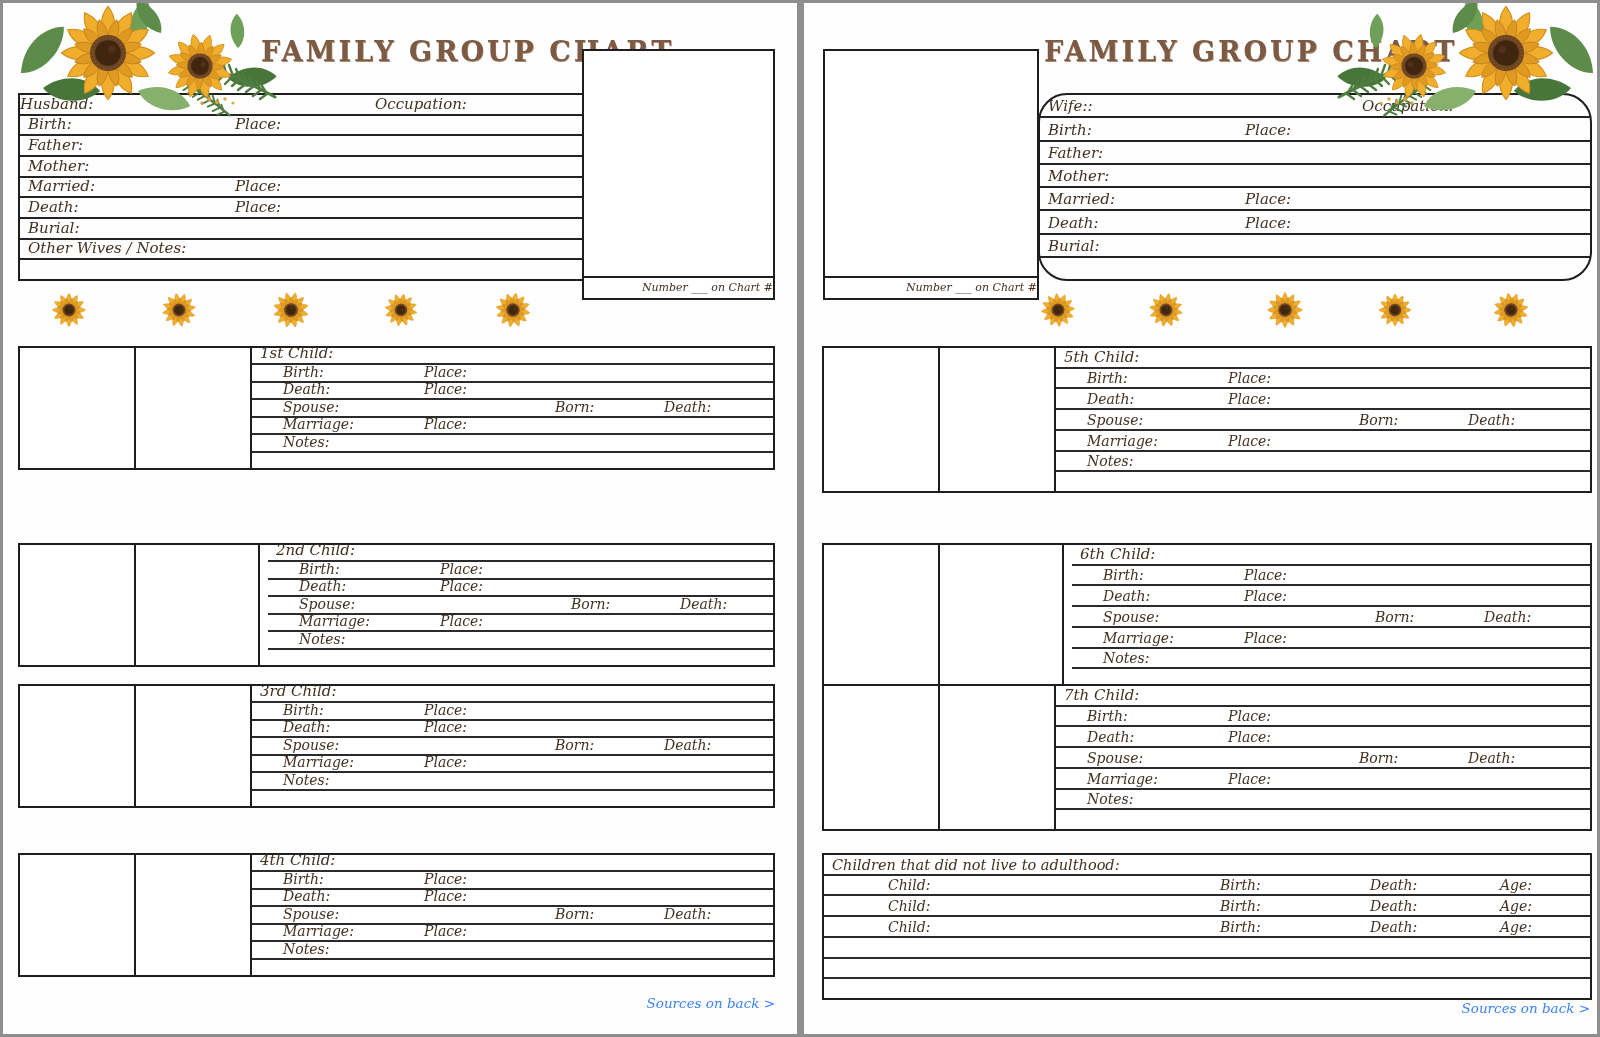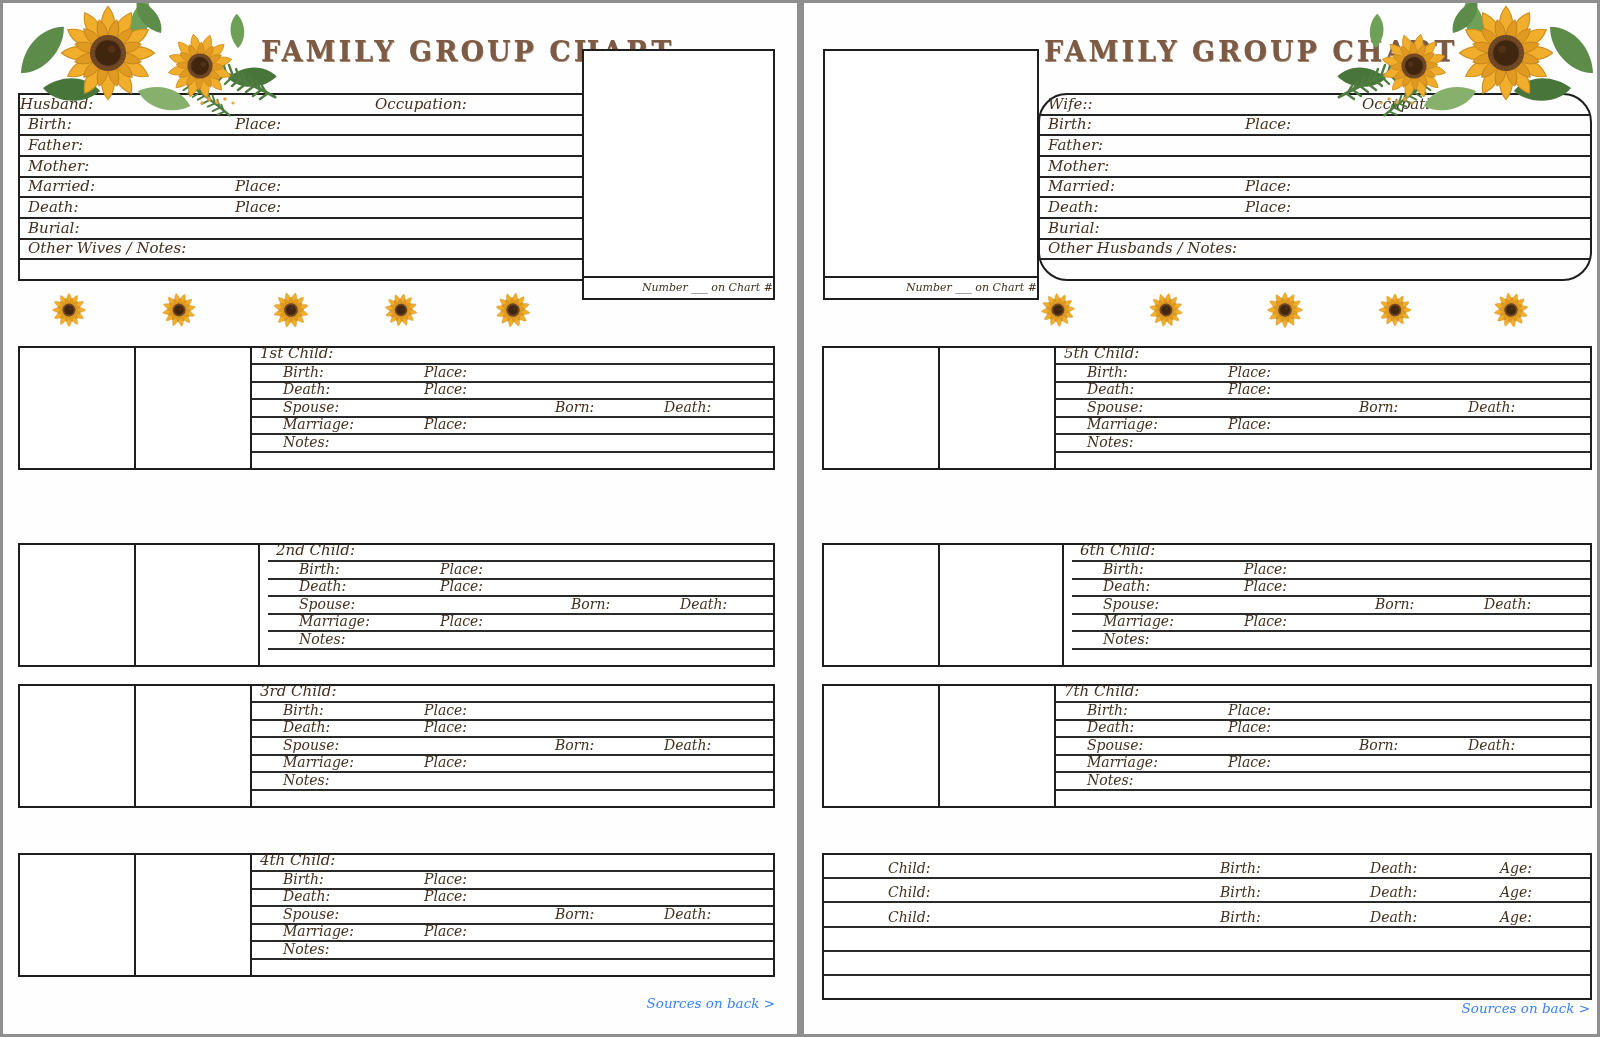--- a/index.html
+++ b/index.html
@@ -35,21 +35,21 @@
   .page-left  .photo-box{left:579px;top:46px;width:193px;height:251px;}
   .page-right .photo-box{left:19px;top:46px;width:216px;height:251px;}
   .photo-caption{
     position:absolute;left:0;right:0;bottom:0;height:20px;border-top:2px solid #1e1e1e;
     text-align:right;font-style:italic;font-size:11px;color:#43301f;line-height:20px;
   }
 
   
   .child-sec{position:absolute;border:2px solid #1e1e1e;display:flex;box-sizing:border-box;background:#fff;}
   .page-left  .child-sec{left:15px;width:757px;height:124px;}
-  .page-right .child-sec{left:18px;width:770px;height:124px;}
+  .page-right .child-sec{left:18px;width:770px;height:147px;}
   .child-sec.pos-0{top:343px;} .child-sec.pos-1{top:540px;gap:8px;}
   .child-sec.pos-2{top:681px;} .child-sec.pos-3{top:850px;}
   .pcell{width:116px;border-right:2px solid #1e1e1e;box-sizing:border-box;}
   .crows{flex:1;display:flex;flex-direction:column;}
   .crow{position:relative;flex:1;border-bottom:2px solid #2a2a2a;}
   .crow:last-child{border-bottom:none;}
   .lbl.t{left:8px;font-size:15px;}
   .lbl.i{left:31px;font-size:14px;}
   .lbl.p{left:172px;font-size:14px;}
   .lbl.b{left:303px;font-size:14px;}
@@ -268,23 +268,20 @@
         <span class="lbl" style="left:8px">Married:</span>
         <span class="lbl" style="left:205px">Place:</span>
       </div>
       <div class="mrow">
         <span class="lbl" style="left:8px">Death:</span>
         <span class="lbl" style="left:205px">Place:</span>
       </div>
       <div class="mrow">
         <span class="lbl" style="left:8px">Burial:</span>
       </div>
-      <div class="mrow">
-        <span class="lbl" style="left:8px">Other Husbands / Notes:</span>
-      </div>
       <div class="mrow"></div>
     </div>
 
     <div id="right-children">
         <div class="child-sec pos-0">
     <div class="pcell"></div>
     <div class="pcell"></div>
     <div class="crows">
       <div class="crow">
         <span class="lbl t">5th Child:</span>
@@ -368,20 +365,23 @@
       </div>
       <div class="crow">
         <span class="lbl i">Notes:</span>
       </div>
       <div class="crow"></div>
     </div>
   </div>
       </div>
 
     <div class="infant-sec">
+      <div class="irow">
+        <span class="lbl h">Children that did not live to adulthood:</span>
+      </div>
       <div class="irow">
         <span class="lbl c">Child:</span>
         <span class="lbl ib">Birth:</span>
         <span class="lbl id">Death:</span>
         <span class="lbl ia">Age:</span>
       </div>
       <div class="irow">
         <span class="lbl c">Child:</span>
         <span class="lbl ib">Birth:</span>
         <span class="lbl id">Death:</span>

